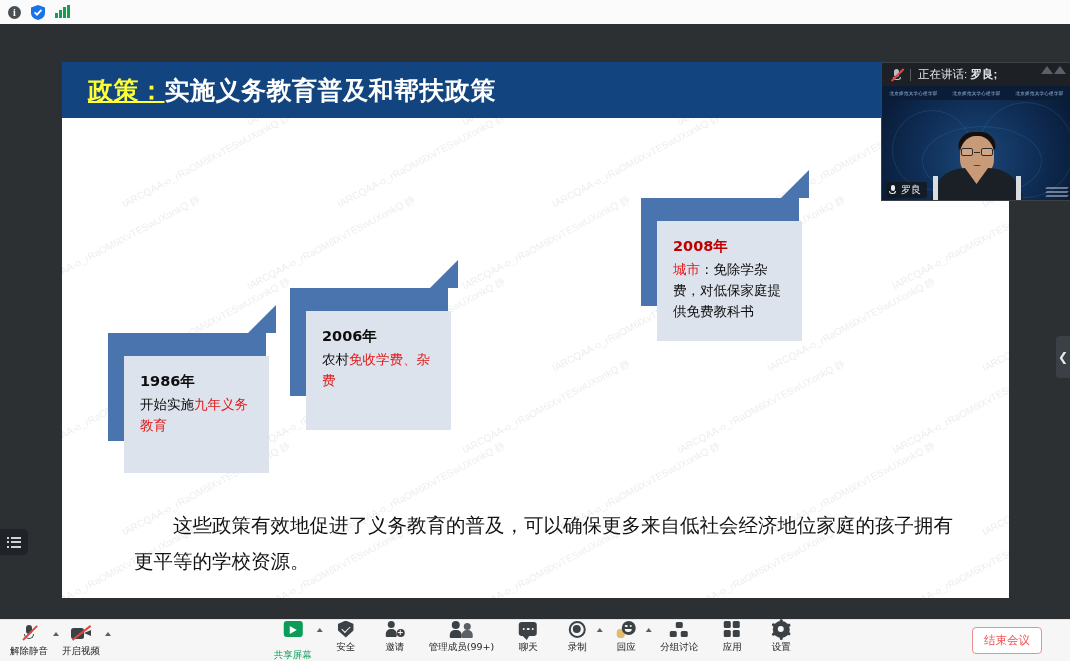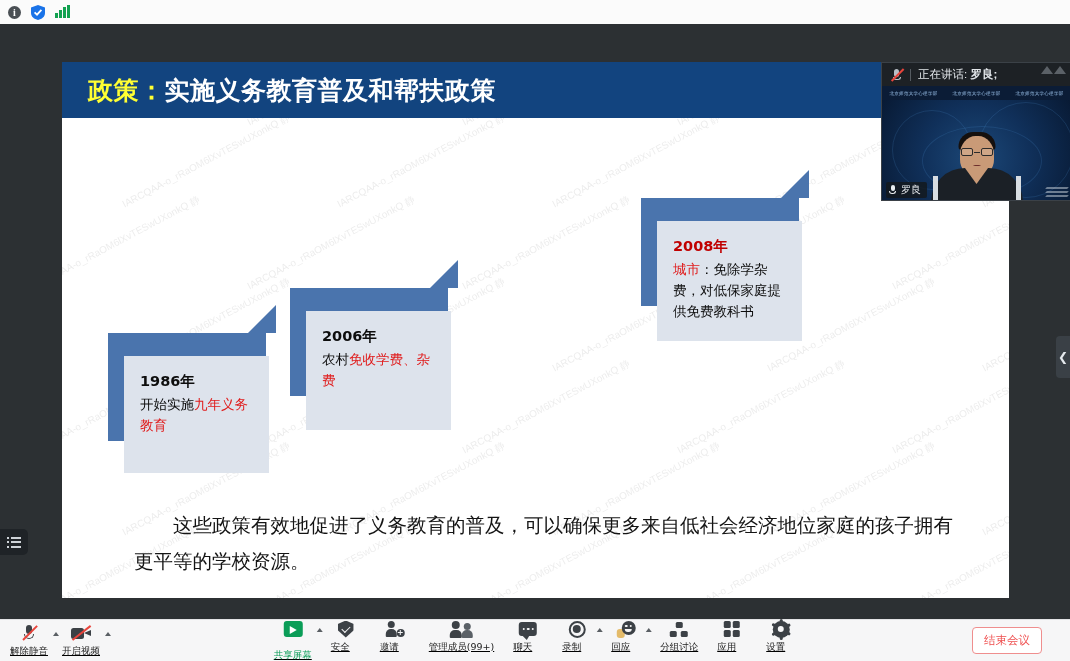--- a/index.html
+++ b/index.html
@@ -66,21 +66,21 @@
   .slide-title-bar {
     position:absolute; left:0; top:0; width:100%; height:56px;
     background:#12447f;
     display:flex; align-items:center;
   }
   .slide-title {
     padding-left:26px; font-size:25px; font-weight:bold; letter-spacing:0.5px;
     font-family:"DejaVu Sans","Liberation Sans",sans-serif;
     color:#ffffff; white-space:nowrap;
   }
-  .slide-title .hi { color:#ffff33; }
+  .slide-title .hi { color:#ffff33;text-decoration:underline; }
 
   
   .wm { position:absolute; inset:0; pointer-events:none; overflow:hidden; opacity:.085; }
   .wm span {
     position:absolute; font-size:10px; color:#2b2b2b; white-space:nowrap;
     transform: rotate(-28deg); font-family:"Liberation Sans",sans-serif;
   }
 
   
   .card-grp { position:absolute; }
@@ -180,23 +180,22 @@
   .toolbar {
     position:absolute; left:0; top:619px; width:1070px; height:42px;
     background:#f6f6f7; border-top:1px solid #e2e3e5;
     display:flex; align-items:center;
   }
   .tb-left { display:flex; align-items:flex-start; padding-left:10px; gap:14px; }
   .tb-center { position:absolute; left:50%; transform:translateX(-50%);
     display:flex; align-items:flex-start; gap:19px; }
   .tb-right { margin-left:auto; padding-right:28px; }
   .tb-item {
-    display:flex; flex-direction:column; position:relative;
+    display:flex; flex-direction:column; align-items:center; position:relative;
     min-width:30px;
-    text-decoration:underline;
   }
   .tb-ic { height:19px; display:flex; align-items:center; justify-content:center; margin-bottom:2px; }
   .tb-lbl { font-size:9.5px; color:#222; white-space:nowrap; font-family:"DejaVu Sans","Liberation Sans",sans-serif; }
   .tb-lbl.green { color:#0b9d58;margin-top:8px; }
   .tb-caret {
     position:absolute; right:-11px; top:8px; width:0;height:0;
     border-left:3.5px solid transparent;border-right:3.5px solid transparent;
     border-bottom:4.5px solid #5a5f64;
   }
   .endbtn {

